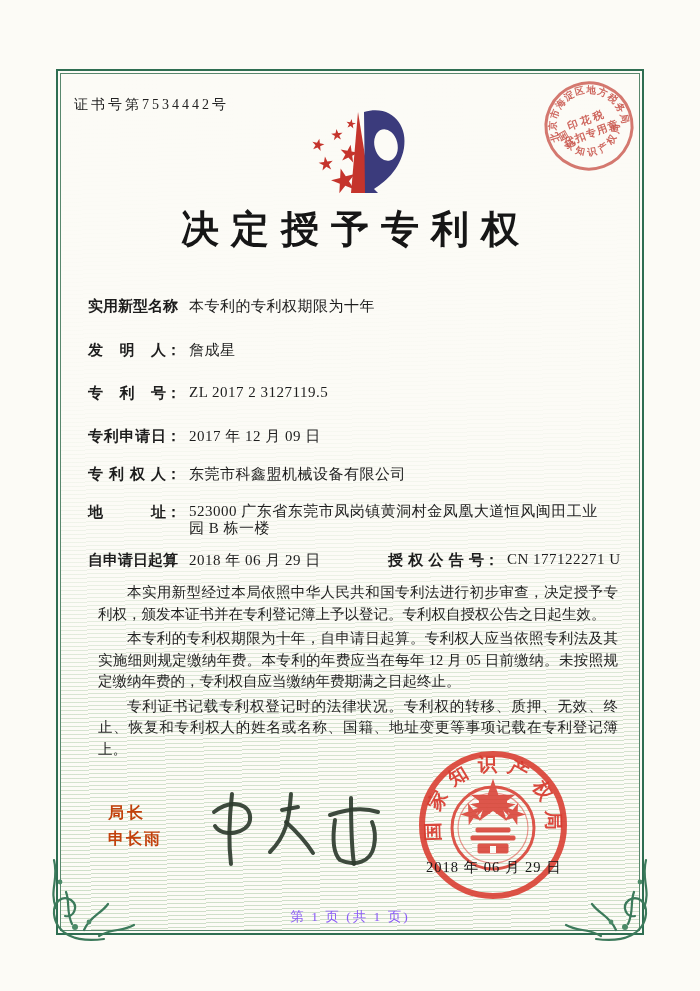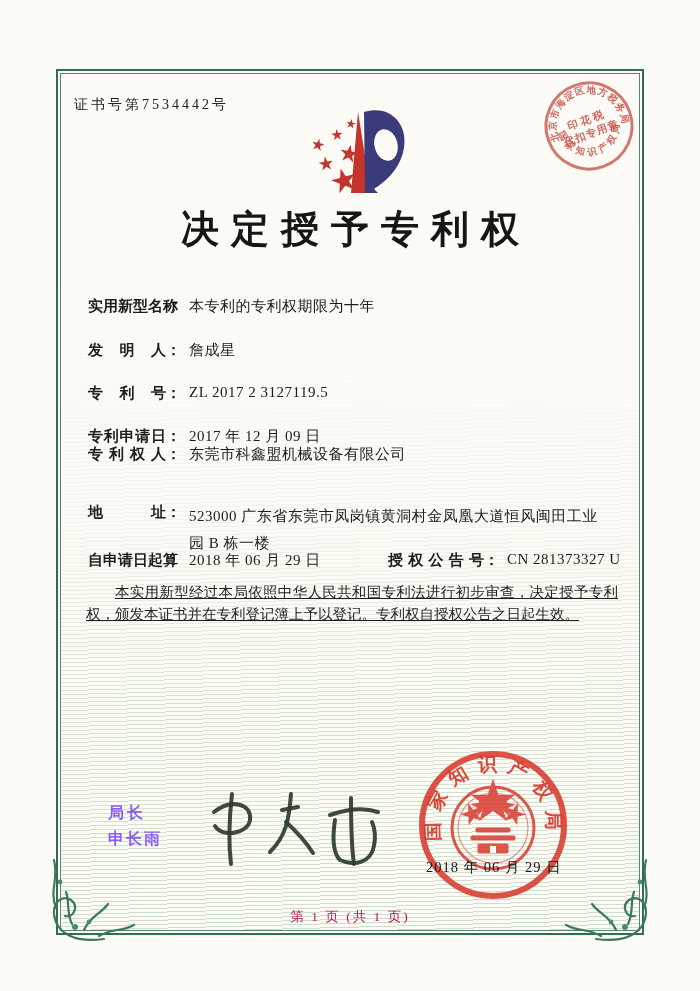--- a/index.html
+++ b/index.html
@@ -51,33 +51,33 @@
   
   .fields{left:88px;top:0;width:532px;height:0;}
   .frow{position:absolute;left:0;font-size:15px;color:#1d1d1d;white-space:nowrap;}
   .frow .flabel{
     display:inline-block;width:78px;font-weight:600;
     text-align:justify;text-align-last:justify;vertical-align:top;
   }
   .frow .fcolon{display:inline-block;font-weight:600;margin-right:8px;}
   .frow .fval{display:inline-block;vertical-align:top;letter-spacing:0.5px;}
   .frow.r1{top:297px}.frow.r2{top:341px}.frow.r3{top:384px}
-  .frow.r4{top:427px}.frow.r5{top:445px}.frow.r6{top:503px}
+  .frow.r4{top:427px}.frow.r5{top:465px}.frow.r6{top:503px}
   .frow.r7{top:551px}
-  .frow.r6 .fval{white-space:normal;width:424px;line-height:27px;}
+  .frow.r6 .fval{white-space:normal;width:424px;line-height:17px;}
   .frow .subpair{position:absolute;left:300px;top:0;}
   
   .body-text{
     left:86px;top:582px;width:532px;font-size:14.5px;line-height:21.5px;
     color:#1f1f1f;text-align:justify;
   }
-  .body-text p{margin:0 0 3px 0;text-indent:2em;text-decoration:underline;}
+  .body-text p{margin:0 0 3px 12px;text-indent:2em;}
   
   .director{left:108px;top:803px;font-family:"Liberation Sans","DejaVu Sans",sans-serif;
-    font-weight:700;font-size:16px;color:#8b5cf6;letter-spacing:3px;}
+    font-weight:700;font-size:16px;color:#c2410c;letter-spacing:3px;}
   .director .dname{margin-top:5px;letter-spacing:2px;}
   .sig-svg{left:198px;top:782px;}
   .sig-svg path{stroke:#2e3b2e;stroke-width:4;fill:none;
     stroke-linecap:round;stroke-linejoin:round;opacity:.92;}
   
   .seal-svg{left:408px;top:740px;z-index:2;}
   .seal-svg .ring{stroke:var(--seal-red);fill:none;opacity:.88;}
   .seal-svg text{fill:var(--seal-red);opacity:.92;
     font-family:"Liberation Serif",serif;font-weight:700;}
   .seal-svg .emblem{stroke:var(--seal-red);fill:var(--seal-red);opacity:.85;}
@@ -94,21 +94,21 @@
   .logo-svg .wedge-blue{fill:var(--logo-blue);}
   
   .ornament{z-index:2;}
   .ornament path{stroke:#3c7a5b;stroke-width:2.2;fill:none;
     stroke-linecap:round;stroke-linejoin:round;}
   .ornament .leaf{fill:#4c8a68;stroke:none;}
   .orn-bl{left:42px;top:846px;}
   .orn-br{left:558px;top:846px;transform:scaleX(-1);}
   
   .footer{left:0;right:0;top:908px;text-align:center;font-size:13.5px;
-    letter-spacing:2px;color:#be185d;}
+    letter-spacing:2px;color:#8b5cf6;}
 </style>
 </head>
 <body>
 
 <div class="page">
 
   <div class="frame">
     <div class="frame-pattern"></div>
     <div class="frame-inner"></div>
   </div>
@@ -172,27 +172,29 @@
       <span class="flabel">专利权人</span><span class="fcolon">：</span><span class="fval">东莞市科鑫盟机械设备有限公司</span>
     </div>
 
     <div class="frow r6">
       <span class="flabel">地址</span><span class="fcolon">：</span><span class="fval">523000 广东省东莞市凤岗镇黄洞村金凤凰大道恒风闽田工业园 B 栋一楼</span>
     </div>
 
     <div class="frow r7">
       <span class="flabel">自申请日起算</span><span class="fcolon">：</span><span class="fval">2018 年 06 月 29 日</span>
       <span class="subpair">
-        <span class="flabel" style="width:96px">授权公告号</span><span class="fcolon">：</span><span class="fval">CN 281373327 U</span>
+        <span class="flabel" style="width:96px">授权公告号</span><span class="fcolon">：</span><span class="fval">CN 177122271 U</span>
       </span>
     </div>
   </div>
 
   <div class="abs body-text">
     <p>本实用新型经过本局依照中华人民共和国专利法进行初步审查，决定授予专利权，颁发本证书并在专利登记簿上予以登记。专利权自授权公告之日起生效。</p>
+    <p>本专利的专利权期限为十年，自申请日起算。专利权人应当依照专利法及其实施细则规定缴纳年费。本专利的年费应当在每年 12 月 05 日前缴纳。未按照规定缴纳年费的，专利权自应当缴纳年费期满之日起终止。</p>
+    <p>专利证书记载专利权登记时的法律状况。专利权的转移、质押、无效、终止、恢复和专利权人的姓名或名称、国籍、地址变更等事项记载在专利登记簿上。</p>
   </div>
 
   <div class="abs director">
     <div>局长</div>
     <div class="dname">申长雨</div>
   </div>
 
   <svg class="abs sig-svg" width="200" height="90" viewBox="0 0 200 90">
     <path d="M34,12 C31,38 30,58 33,82"></path>
     <path d="M16,30 C34,16 54,22 52,38 C50,52 24,56 17,44"></path>

